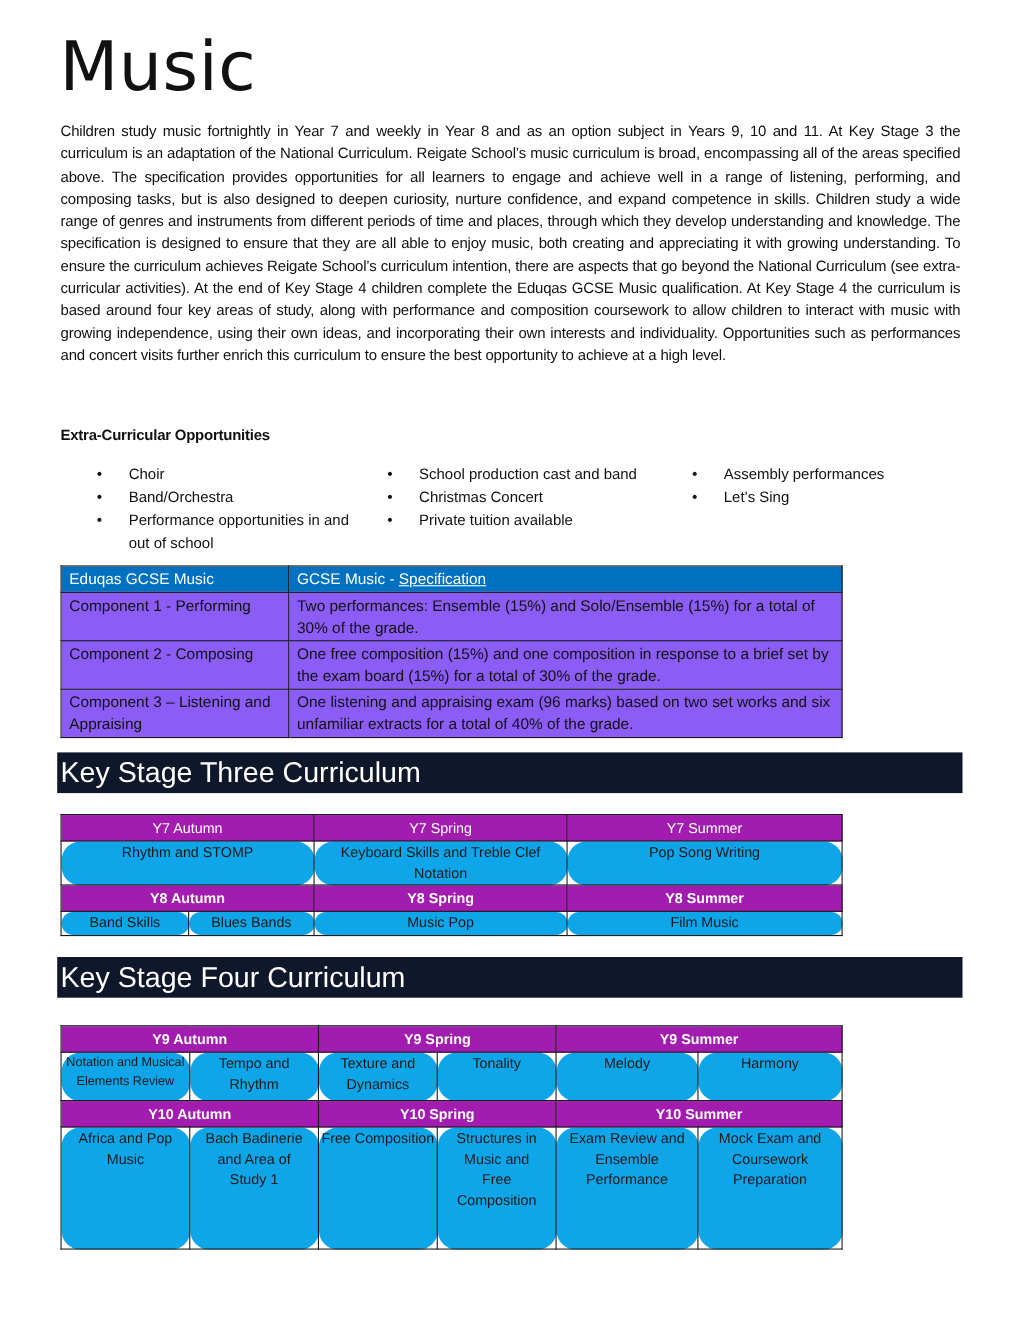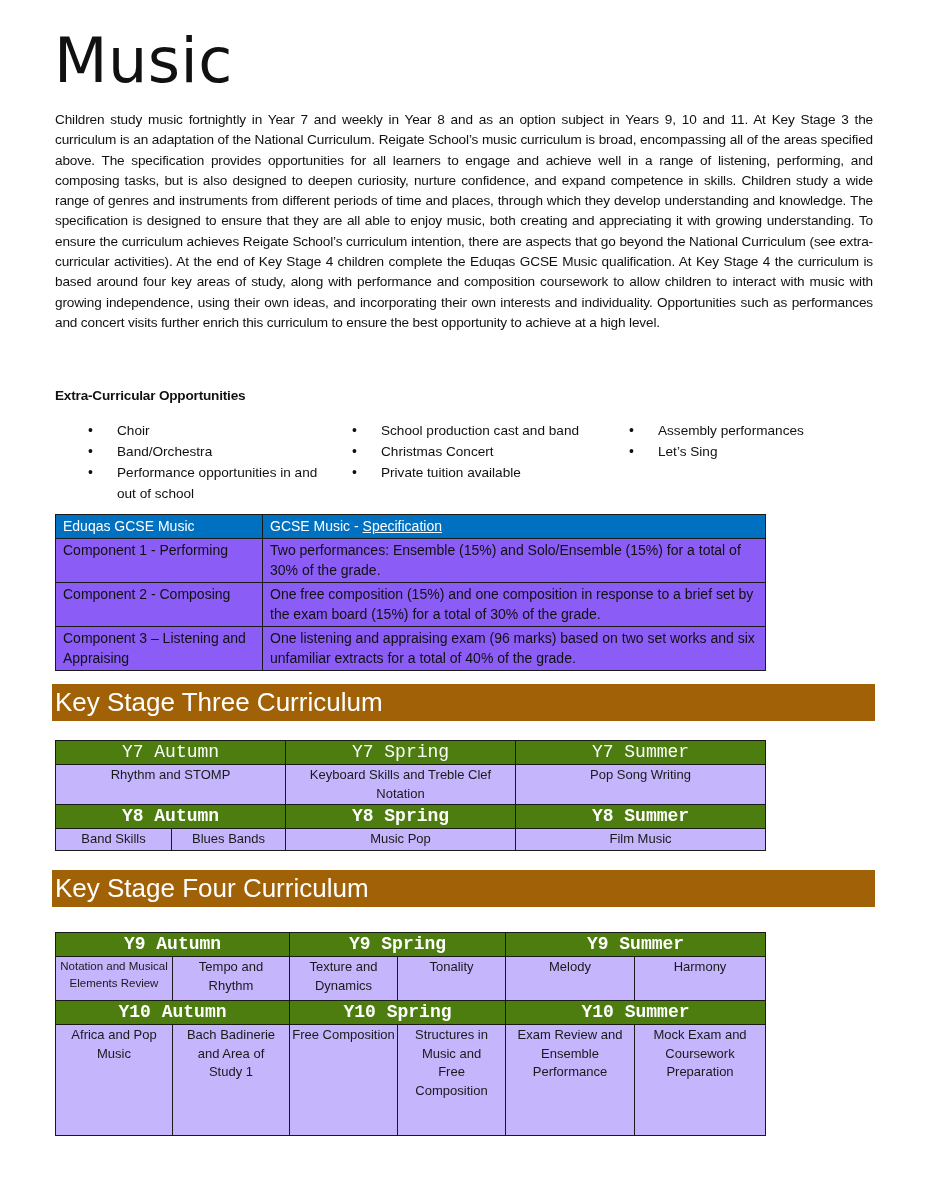--- a/index.html
+++ b/index.html
@@ -37,31 +37,31 @@
   td { border: 1.5px solid #1a1a1a; }
 
   .gcse { left: 55px; top: 514px; width: 710px; font-size: 14px; }
   .gcse td { padding: 1px 7px; vertical-align: top; line-height: 20.5px; }
   .gcse .hdr td { background: #0070c0; color: #ffffff; height: 23px; }
   .gcse .body td { background: #8b5cf6; color: #111; }
   .gcse .link { text-decoration: underline; }
 
   .banner {
     position: absolute; left: 52px; width: 823px; height: 37px;
-    background: #a16207; color: #ffffff;
+    background: #0f172a; color: #ffffff;
     font-size: 26px; line-height: 37px; padding-left: 3px;
   }
   .ks3-banner { top: 684px; }
   .ks4-banner { top: 870px; }
 
   .curr { left: 55px; width: 710px; font-size: 13px; text-align: center; }
   .curr td { vertical-align: top; line-height: 18.5px; padding: 1px 2px; color: #1a1a1a; }
-  .curr .hdr td { background: #4d7c0f; color: #ffffff; font-size: 18px; font-weight: bold; height: 23px; line-height: 21px; font-family: Liberation Mono, monospace; }
+  .curr .hdr td { background: #a21caf; color: #ffffff; font-size: 13px; font-weight: bold; height: 23px; line-height: 21px; }
   .curr .hdr.light td { font-weight: normal; }
-  .curr .body td { background: #c4b5fd; }
+  .curr .body td { background: #0ea5e9; border-radius: 17px; }
   .ks3 { top: 740px; }
   .ks4 { top: 932px; }
   .ks4 .small { font-size: 11.5px; line-height: 16.5px; }
 </style>
 </head>
 <body>
 
 <h1 class="title">Music</h1>
 
 <p class="intro">Children study music fortnightly in Year 7 and weekly in Year 8 and as an option subject in Years 9, 10 and 11. At Key Stage 3 the curriculum is an adaptation of the National Curriculum. Reigate School’s music curriculum is broad, encompassing all of the areas specified above. The specification provides opportunities for all learners to engage and achieve well in a range of listening, performing, and composing tasks, but is also designed to deepen curiosity, nurture confidence, and expand competence in skills. Children study a wide range of genres and instruments from different periods of time and places, through which they develop understanding and knowledge. The specification is designed to ensure that they are all able to enjoy music, both creating and appreciating it with growing understanding. To ensure the curriculum achieves Reigate School’s curriculum intention, there are aspects that go beyond the National Curriculum (see extra-curricular activities). At the end of Key Stage 4 children complete the Eduqas GCSE Music qualification. At Key Stage 4 the curriculum is based around four key areas of study, along with performance and composition coursework to allow children to interact with music with growing independence, using their own ideas, and incorporating their own interests and individuality. Opportunities such as performances and concert visits further enrich this curriculum to ensure the best opportunity to achieve at a high level.</p>

